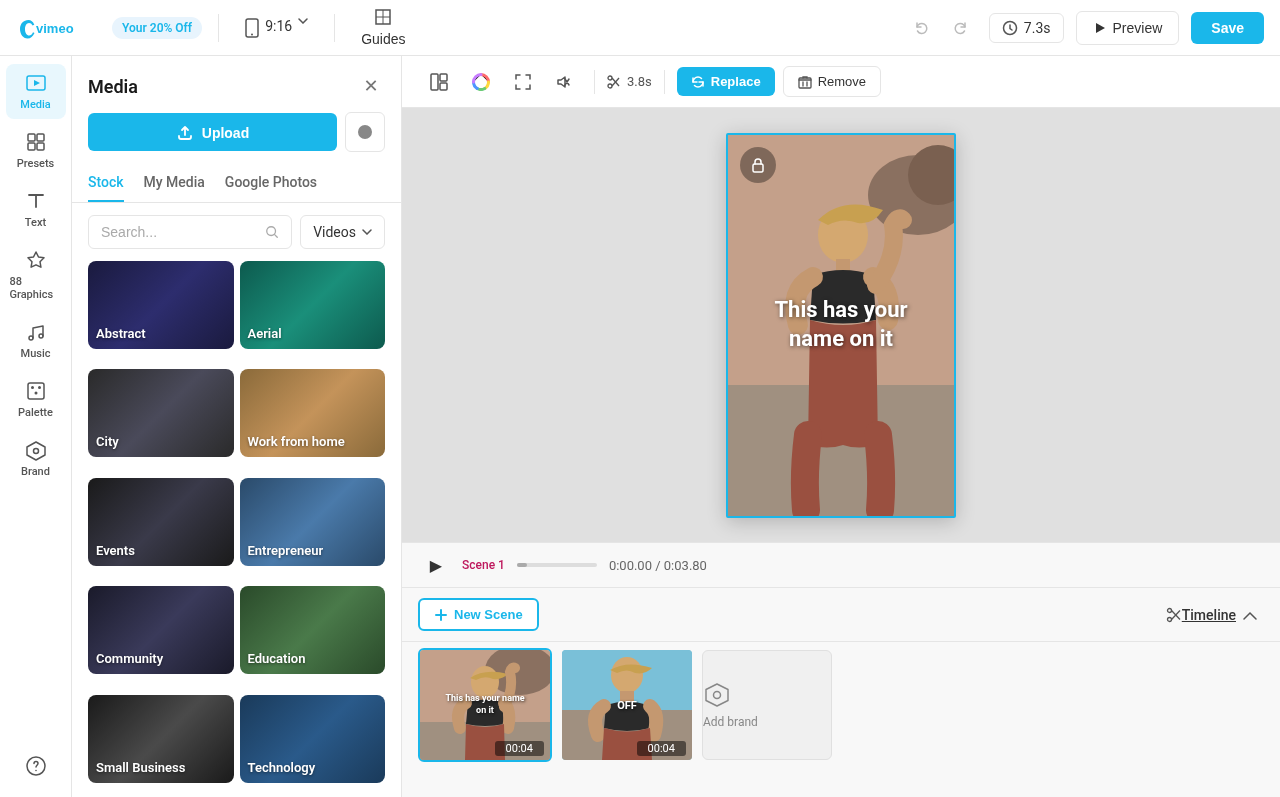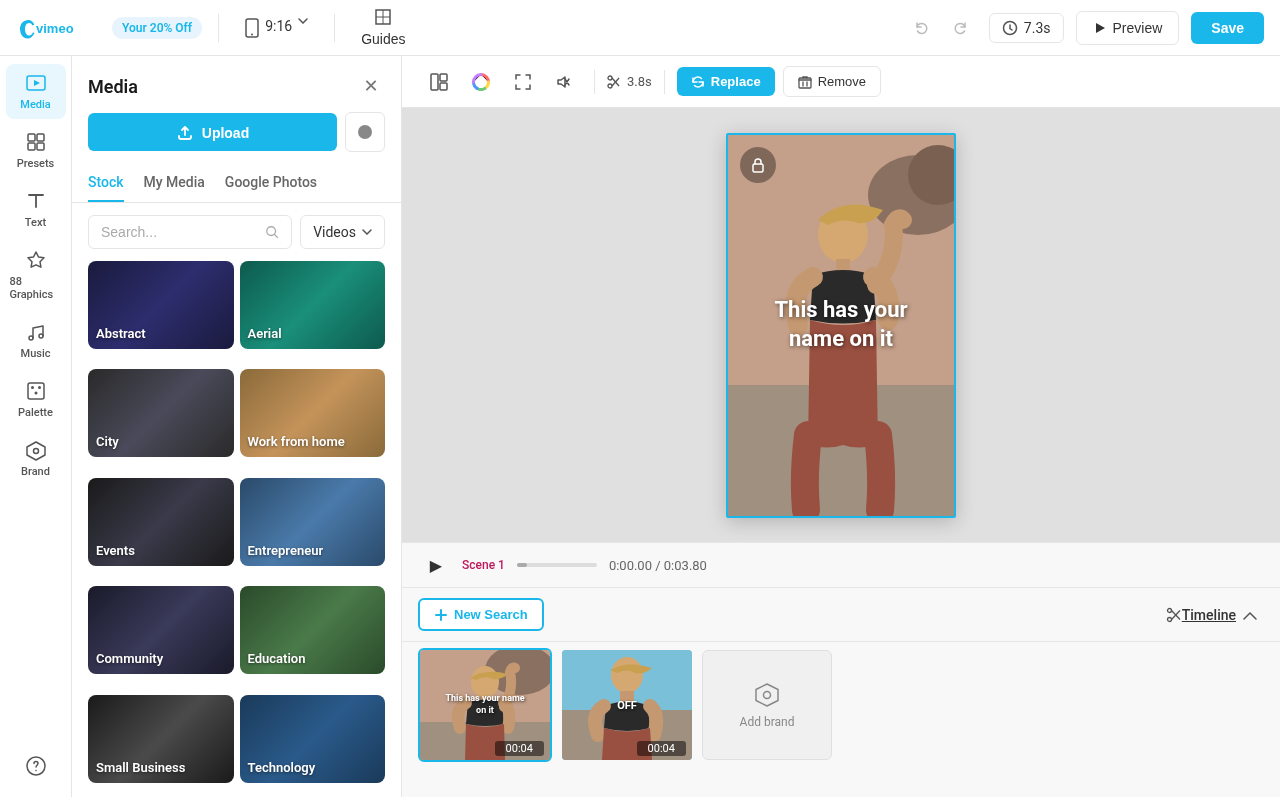--- a/index.html
+++ b/index.html
@@ -572,21 +572,20 @@
       border-radius: 3px;
     }
     .add-brand-thumb {
       width: 130px;
       height: 110px;
       background: #f0f0f0;
       border: 1px solid #e0e0e0;
       border-radius: 6px;
       display: flex;
       flex-direction: column;
-      align-items: center;
       justify-content: center;
       gap: 6px;
       cursor: pointer;
       flex-shrink: 0;
     }
     .add-brand-label {
       font-size: 12px;
       color: #888;
     }
 
@@ -913,21 +912,21 @@
         <span>0:03.80</span>
       </span>
     </div>
 
     <div class="timeline-section">
       <div class="timeline-header">
         <button class="new-scene-btn">
           <svg width="14" height="14" viewBox="0 0 14 14" fill="none">
             <path d="M7 2v10M2 7h10" stroke="#1ab7ea" stroke-width="2" stroke-linecap="round"></path>
           </svg>
-          <span>New Search</span>
+          <span>New Scene</span>
         </button>
         <div class="timeline-label">
           <svg width="16" height="16" viewBox="0 0 16 16" fill="none">
             <circle cx="3.5" cy="3.5" r="2" stroke="#555" stroke-width="1.3"></circle>
             <circle cx="3.5" cy="12.5" r="2" stroke="#555" stroke-width="1.3"></circle>
             <line x1="5.5" y1="3.5" x2="14" y2="12.5" stroke="#555" stroke-width="1.3"></line>
             <line x1="5.5" y1="12.5" x2="14" y2="3.5" stroke="#555" stroke-width="1.3"></line>
           </svg>
           <span>Timeline</span>
           <button class="timeline-collapse-btn">

